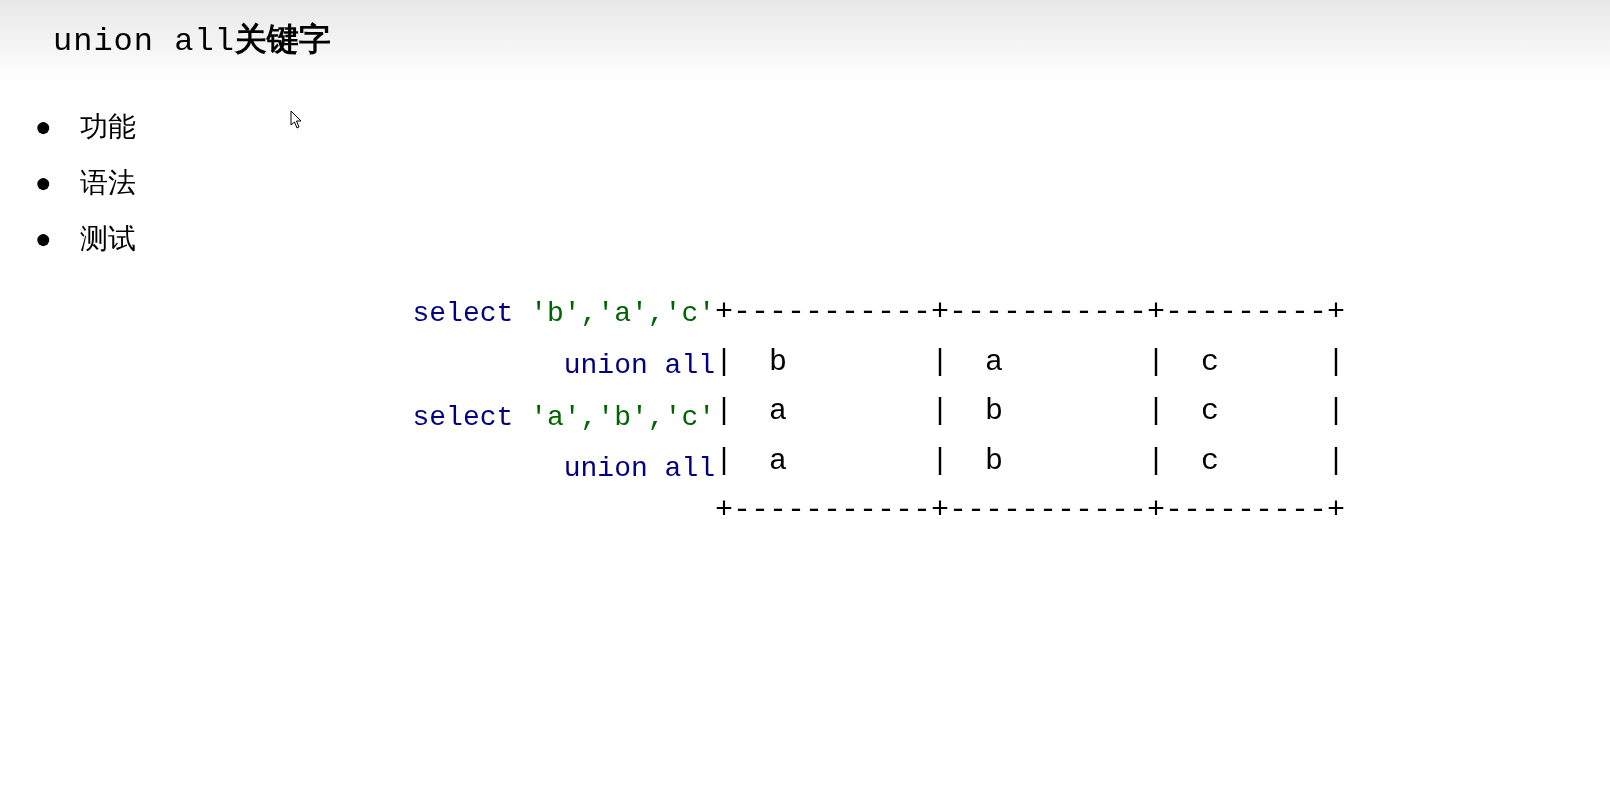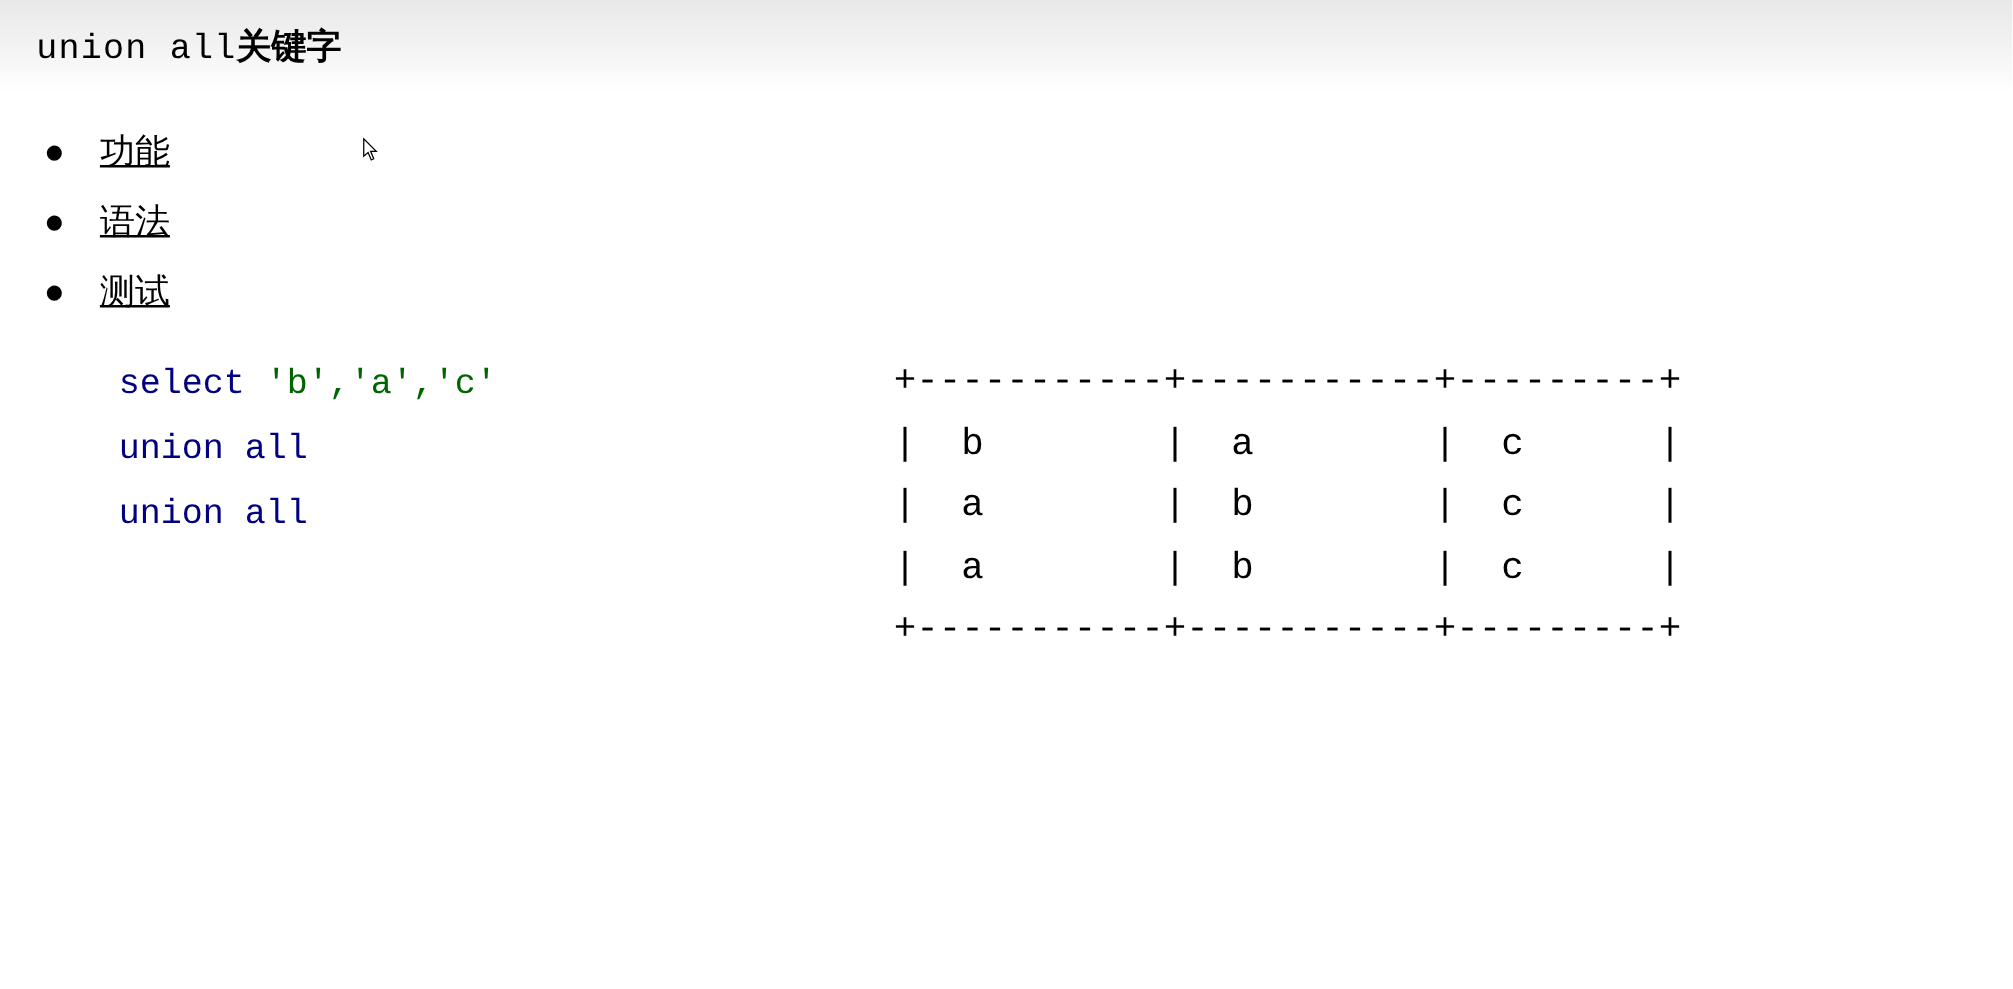--- a/index.html
+++ b/index.html
@@ -10,22 +10,22 @@
     body {
       width: 1610px;
       height: 791px;
       background: #ffffff;
       font-family: "Microsoft YaHei", "SimSun", sans-serif;
       color: #000000;
       overflow: hidden;
     }
     .header {
       background: linear-gradient(to bottom, #e8e8e8 0%, #f5f5f5 60%, #ffffff 100%);
-      padding: 18px 0 18px 29px;
-      font-size: 28px;
+      padding: 18px 0 18px 53px;
+      font-size: 32px;
       font-weight: bold;
     }
     .header .mono {
       font-family: "Courier New", monospace;
       font-weight: normal;
       letter-spacing: 1px;
     }
     .content {
       padding: 10px 0 0 35px;
     }
@@ -35,21 +35,20 @@
       margin: 18px 0;
     }
     .bullet {
       font-size: 28px;
       margin-right: 28px;
       color: #000;
     }
     .bullet-label {
       font-size: 28px;
       color: #000;
-      text-decoration: underline;
     }
     .desc {
       margin-left: 85px;
       font-size: 26px;
       margin-top: 12px;
       margin-bottom: 20px;
     }
     .desc .mono {
       font-family: "Courier New", monospace;
     }
@@ -72,20 +71,21 @@
     .test-section {
       display: flex;
       margin-top: 30px;
     }
     .sql-block {
       margin-left: 60px;
       font-family: "Courier New", monospace;
       font-size: 28px;
       line-height: 1.85;
       width: 620px;
+      text-align: right;
     }
     .sql-block .kw {
       color: #000080;
     }
     .sql-block .str {
       color: #006400;
     }
     .result-table {
       font-family: "Courier New", monospace;
       font-size: 30px;
@@ -125,20 +125,21 @@
 
   <div class="bullet-row">
     <span class="bullet">●</span>
     <span class="bullet-label">测试</span>
   </div>
 
   <div class="test-section">
     <div class="sql-block">
       <div><span class="kw">select</span> <span class="str">'b','a','c'</span></div>
       <div><span class="kw">union all</span></div>
+      <div><span class="kw">select</span> <span class="str">'a','b','c'</span></div>
       <div><span class="kw">union all</span></div>
     </div>
 
     <div class="result-table"><span>+-----------+-----------+---------+</span>
 <span>|  b        |  a        |  c      |</span>
 <span>|  a        |  b        |  c      |</span>
 <span>|  a        |  b        |  c      |</span>
 <span>+-----------+-----------+---------+</span></div>
   </div>
 

